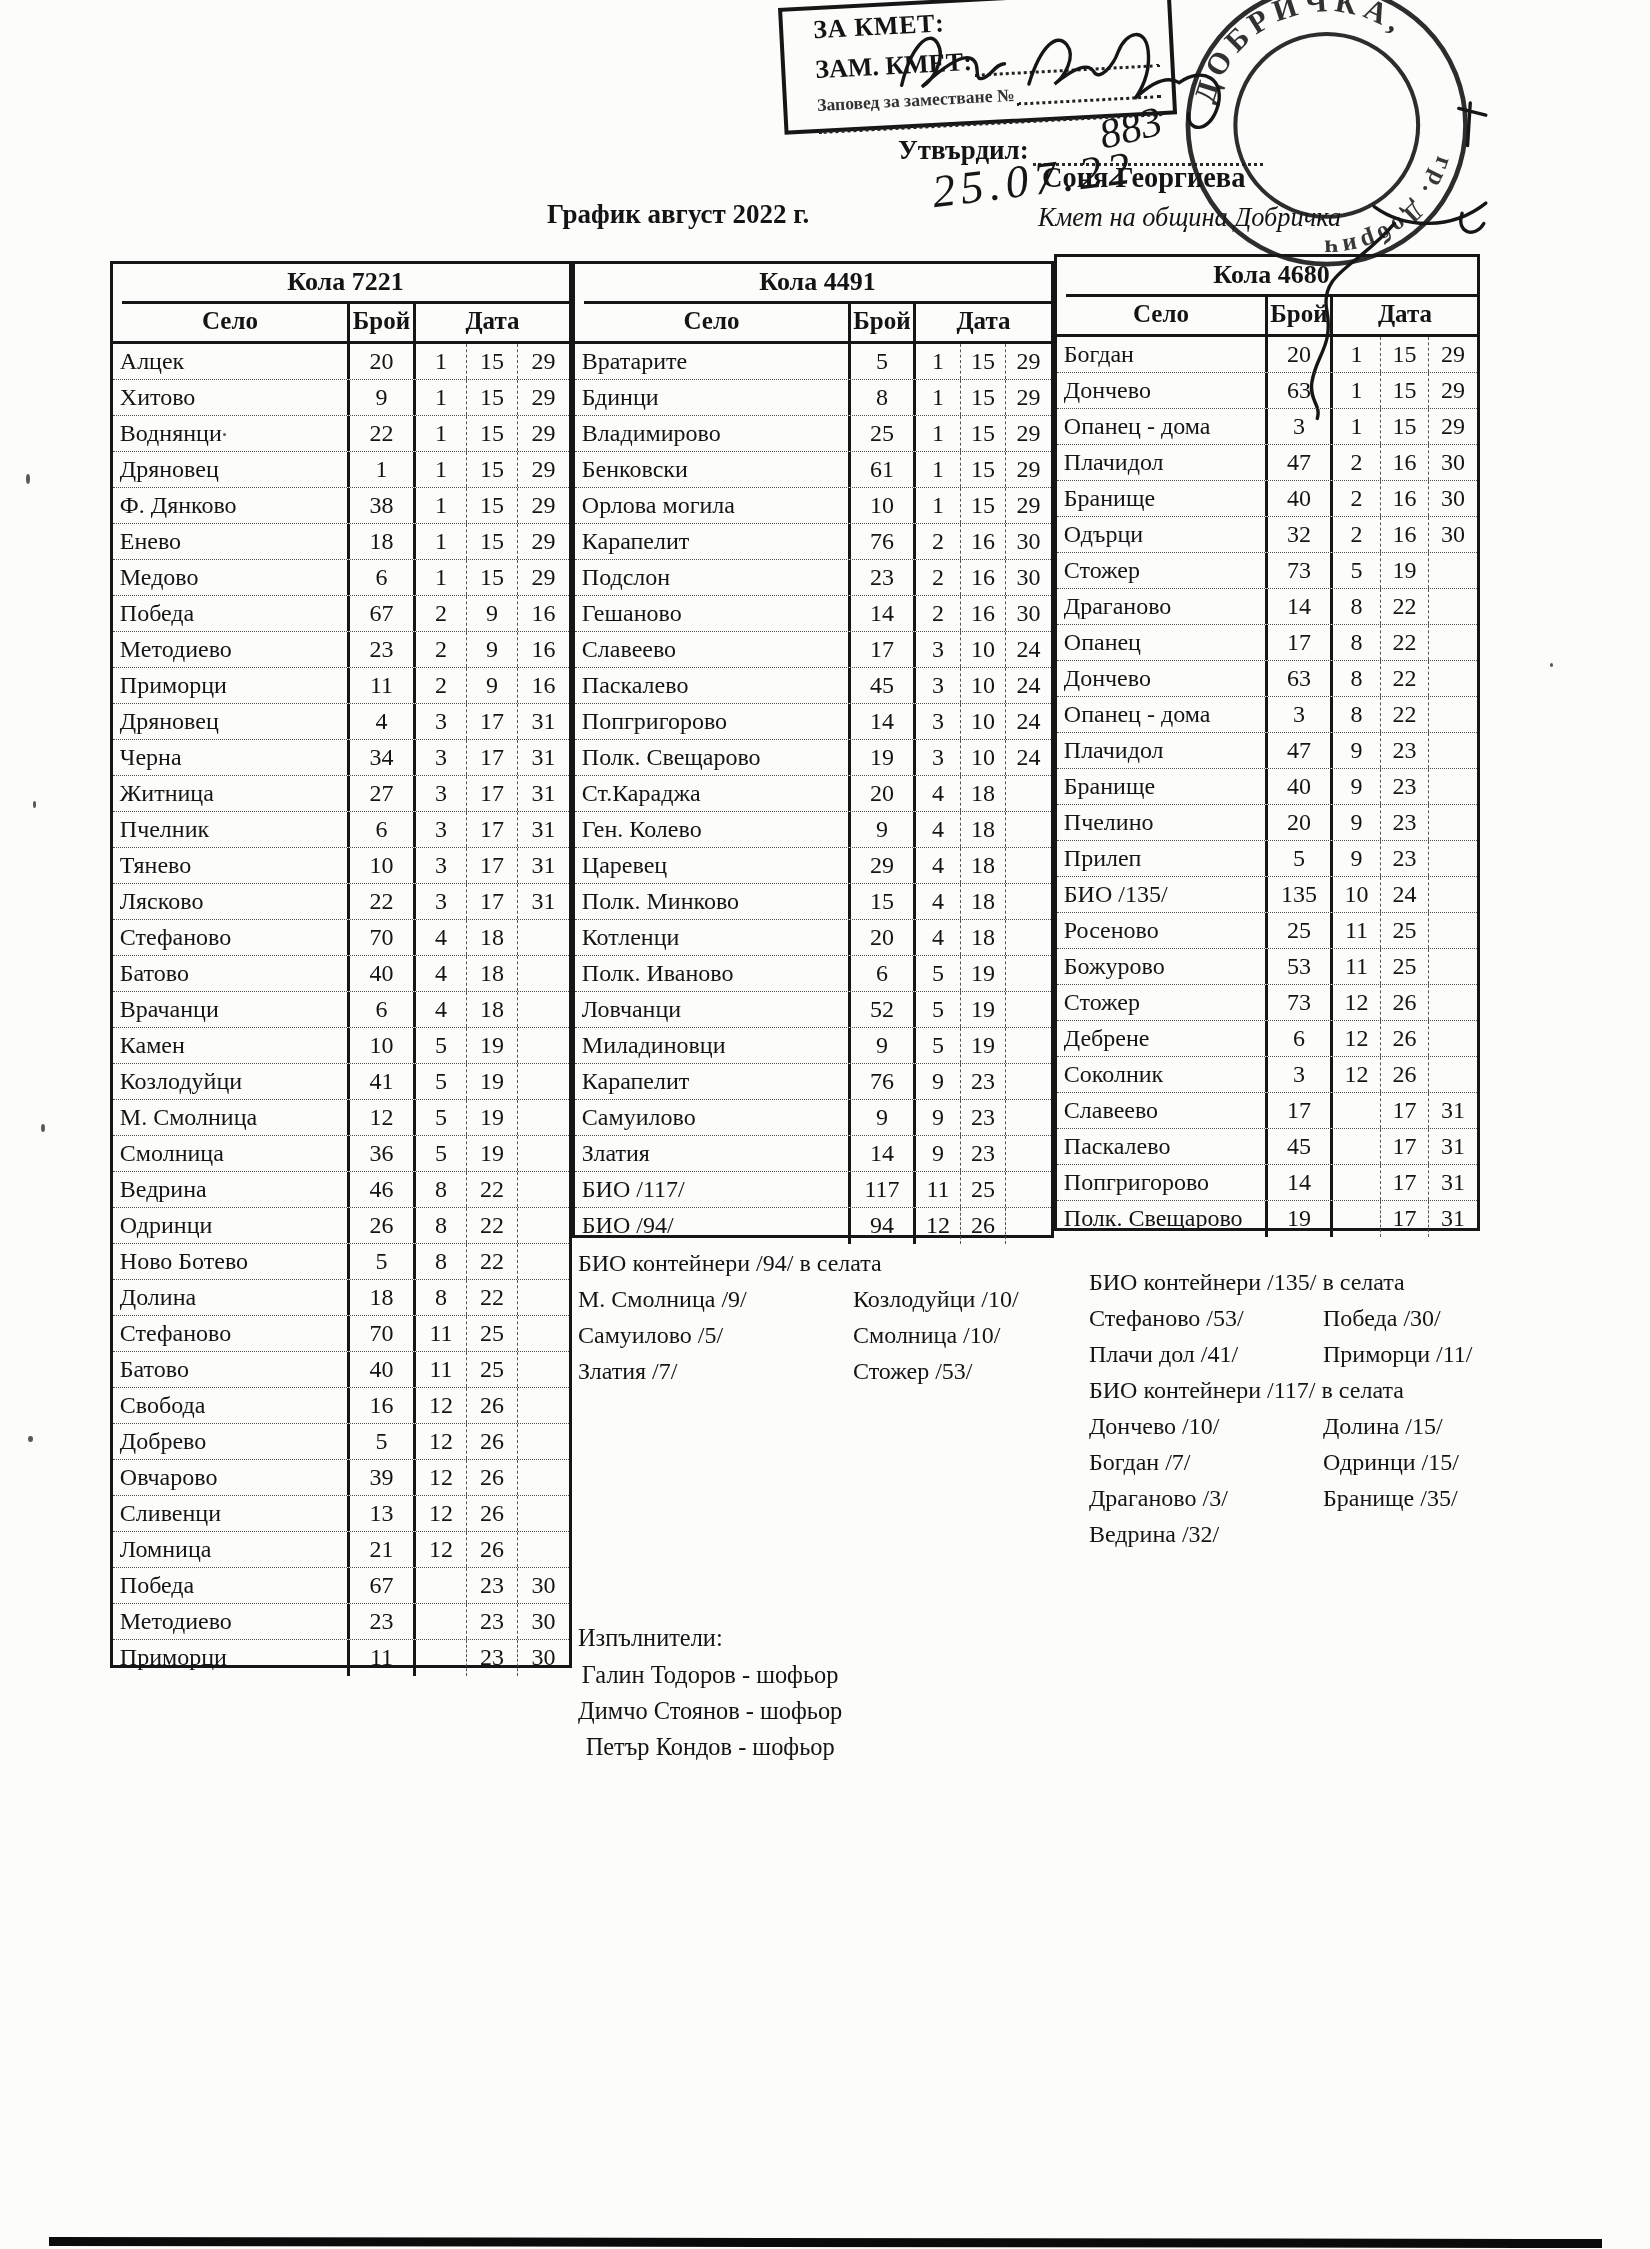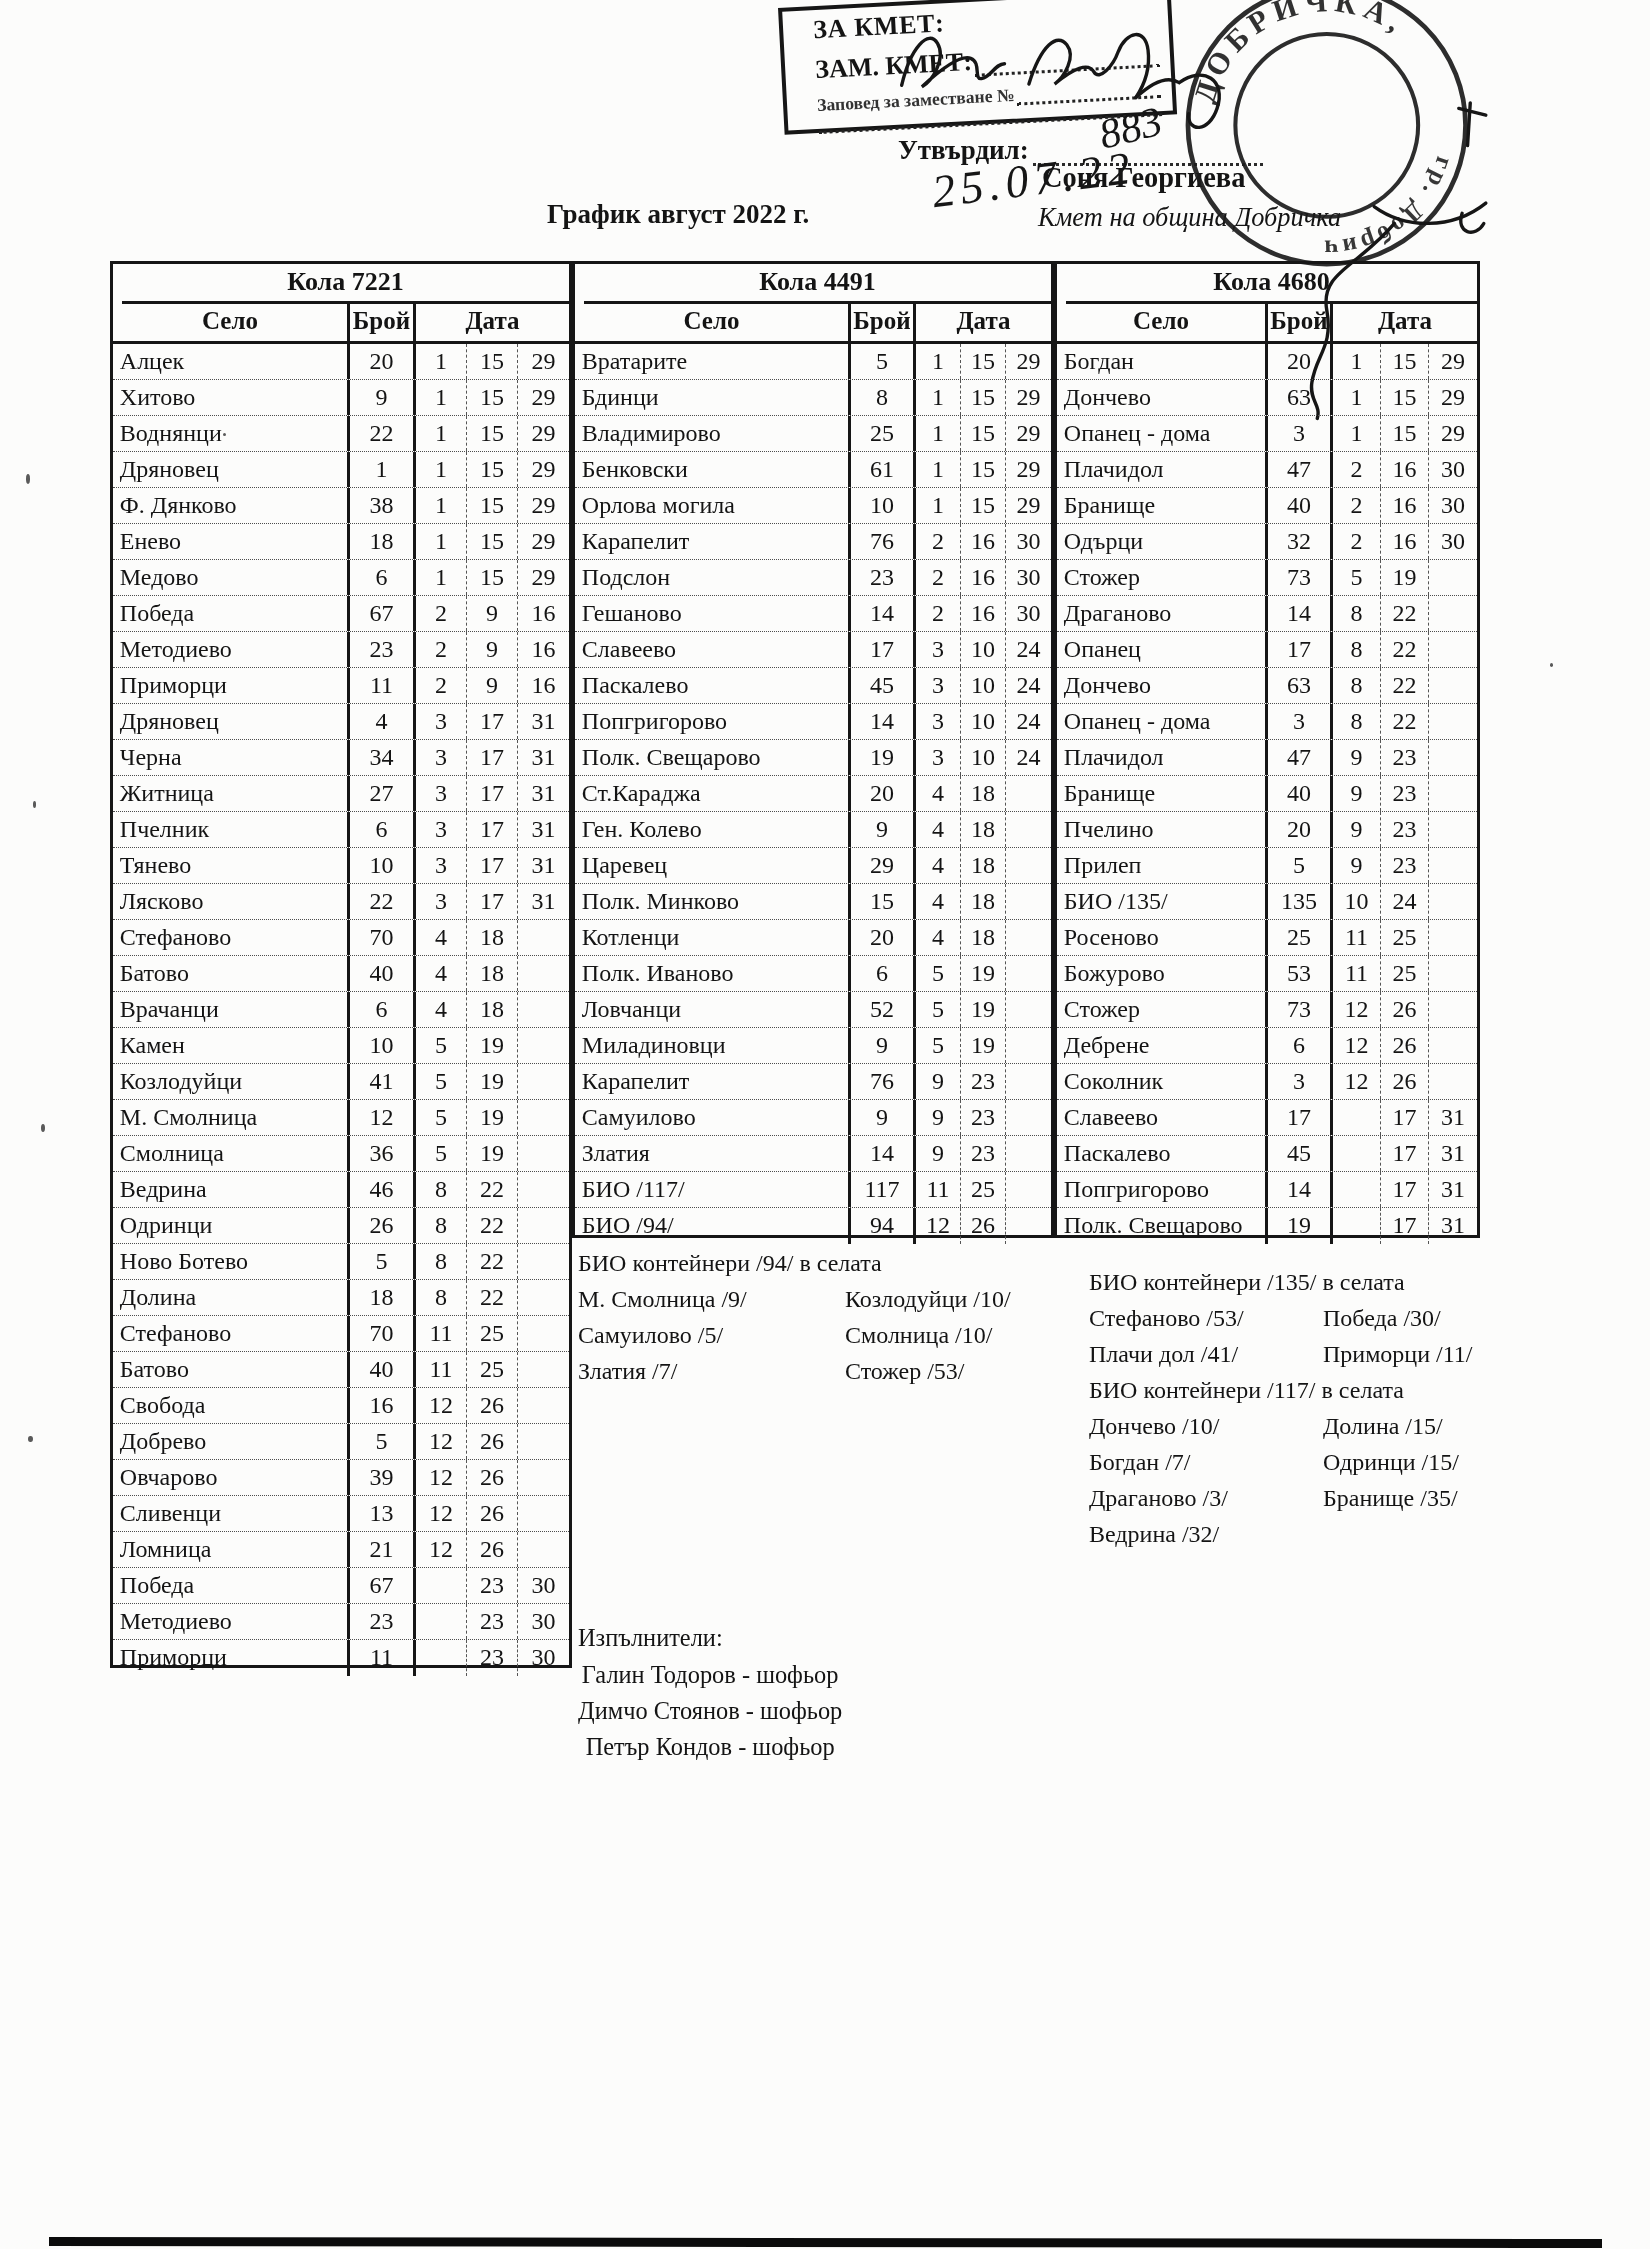--- a/index.html
+++ b/index.html
@@ -23,21 +23,21 @@
   .ab-row { display:flex; align-items:flex-end; }
   .ab1 { font-size:26px; font-weight:bold; height:35px; letter-spacing:0.7px; }
   .ab2 { font-size:26px; font-weight:bold; height:35px; }
   .ab3 { font-size:17.6px; font-weight:bold; color:#333; height:31px; }
   .ab-row .leader { flex:1; border-bottom:3.4px dotted #222; height:23px; margin-left:2.7px; }
   .ab4 { height:17.6px; } .ab4 .leader { margin-left:0; }
   
   .vtable { position:absolute; border:3.4px solid #161616; box-sizing:border-box; }
   .t1 { left:110px; top:261px; width:462px; height:1407px; }
   .t2 { left:572px; top:261px; width:482px; height:977px; }
-  .t3 { left:1054px; top:261px; width:426px; height:977px; }
+  .t3 { left:1054px; top:254px; width:426px; height:977px; }
   .vt-title { height:37px; line-height:35px; border-bottom:3.4px solid #161616; font-weight:bold; font-size:26px; text-align:center;margin-left:9px; }
   .vt-subhead { display:grid; height:37px; border-bottom:3.4px solid #161616; font-weight:bold; font-size:25px; text-align:center; }
   .vt-subhead > div { line-height:34px; }
   .t1 .vt-subhead { grid-template-columns:237px 66px 1fr; }
   .t2 .vt-subhead { grid-template-columns:276px 65px 1fr; }
   .t3 .vt-subhead { grid-template-columns:211px 65px 1fr; }
   .shc { border-right:3.4px solid #161616; }
   .vt-row { display:grid; height:36px; border-bottom:1.4px dotted #4d4d4d; box-sizing:border-box; }
   .vt-row:last-child { border-bottom:none; }
   .t1 .vt-row { grid-template-columns:237px 66px 51px 51px 1fr; }
@@ -46,21 +46,21 @@
   .cell { font-size:24px; line-height:34px; white-space:nowrap; overflow:hidden; }
   .cs { padding-left:6.8px; border-right:3.4px solid #161616; }
   .cb { text-align:center; border-right:3.4px solid #161616; }
   .cd1, .cd2 { text-align:center; border-right:1.4px dashed #555; }
   .cd3 { text-align:center; }
   
   .fn { position:absolute; font-size:24px; }
   .fn-head { height:36px; line-height:36px; white-space:nowrap; }
   .fn-line { display:grid; height:36px; line-height:36px; }
   #bio2 { left:578px; top:1245px; width:474px; }
-  #bio2 .fn-line { grid-template-columns:267px 1fr; }
+  #bio2 .fn-line { grid-template-columns:267px 1fr;gap:8px; }
   #bio3 { left:1057px; top:1264px; width:447px;margin-left:32px; }
   #bio3 .fn-line { grid-template-columns:234px 1fr; }
   #execs { left:578px; top:1619px; font-size:24.4px; }
   #execs .fn-head { height:38px; line-height:38px; }
   .driver-line { height:36px; line-height:36px;text-align:center; }
   
   .scan-edge { position:absolute; left:49px; top:2238px; width:1553px; height:8.8px; background:#0b0b0b; transform:rotate(0.08deg); }
   .speck { position:absolute; background:#5a5a5a; border-radius:50%; }
   .ink-layer { position:absolute; left:0; top:0; pointer-events:none; }
 </style>

